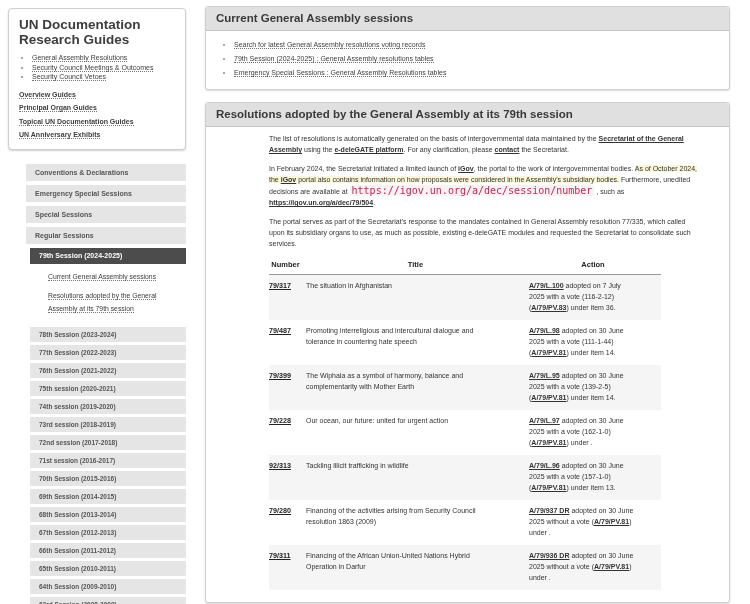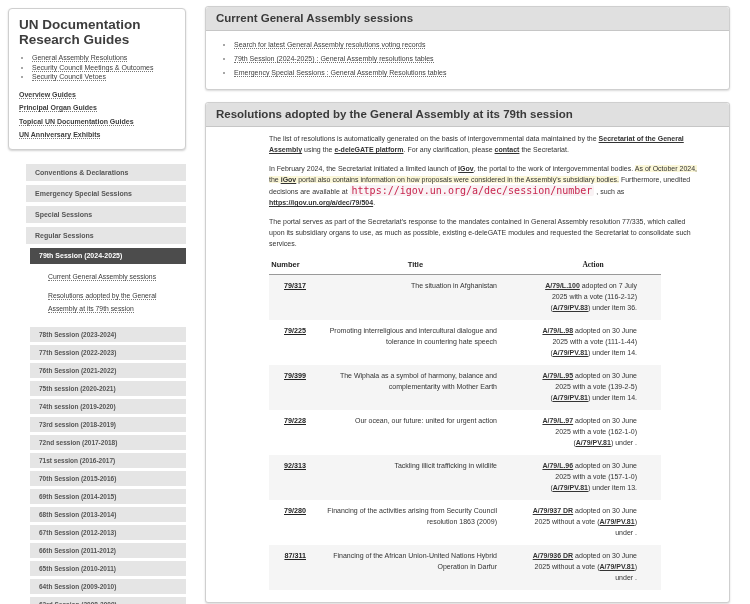--- a/index.html
+++ b/index.html
@@ -80,22 +80,22 @@
     color:var(--code-text);background:var(--code-bg);padding:0 2px;border-radius:2px;
   }
 
   .res-table{border-collapse:collapse;width:392px;margin-top:3px;}
   .res-table th{
     text-align:center;font-size:7.5px;color:#222;padding:3px 4px 4px 0;
     border-bottom:1px solid #999;line-height:10px;
   }
   .res-table th.col-number{width:37px;}
   .res-table th.col-title{width:223px;}
-  .res-table th.col-action{width:132px;font-family:Liberation Serif, serif;}
-  .res-table td{vertical-align:top;font-size:7px;line-height:11px;padding:5px 0 7px 0;text-align:right;}
+  .res-table th.col-action{width:132px;}
+  .res-table td{vertical-align:top;font-size:7px;line-height:11px;padding:5px 0 7px 0;}
   .res-table tbody tr:nth-child(odd) td{background:var(--table-stripe);}
   td.num a{font-weight:bold;color:#222;text-decoration:underline;font-size:7.2px;}
   td.title{padding-right:32px;color:#333;}
   td.action{padding-right:24px;color:#333;}
 </style>
 </head>
 <body>
 
 <div class="layout">
 
@@ -216,21 +216,21 @@
           </thead>
           <tbody>
 
               <tr>
                 <td class="num"><a>79/317</a></td>
                 <td class="title">The situation in Afghanistan</td>
                 <td class="action"><a class="seg-link">A/79/L.100</a><span class="seg-text"> adopted on 7 July 2025 with a vote (116-2-12) (</span><a class="seg-link">A/79/PV.83</a><span class="seg-text">) under item 36.</span></td>
               </tr>
 
               <tr>
-                <td class="num"><a>79/225</a></td>
+                <td class="num"><a>79/487</a></td>
                 <td class="title">Promoting interreligious and intercultural dialogue and tolerance in countering hate speech</td>
                 <td class="action"><a class="seg-link">A/79/L.98</a><span class="seg-text"> adopted on 30 June 2025 with a vote (111-1-44) (</span><a class="seg-link">A/79/PV.81</a><span class="seg-text">) under item 14.</span></td>
               </tr>
 
               <tr>
                 <td class="num"><a>79/399</a></td>
                 <td class="title">The Wiphala as a symbol of harmony, balance and complementarity with Mother Earth</td>
                 <td class="action"><a class="seg-link">A/79/L.95</a><span class="seg-text"> adopted on 30 June 2025 with a vote (139-2-5) (</span><a class="seg-link">A/79/PV.81</a><span class="seg-text">) under item 14.</span></td>
               </tr>
 
@@ -246,21 +246,21 @@
                 <td class="action"><a class="seg-link">A/79/L.96</a><span class="seg-text"> adopted on 30 June 2025 with a vote (157-1-0) (</span><a class="seg-link">A/79/PV.81</a><span class="seg-text">) under item 13.</span></td>
               </tr>
 
               <tr>
                 <td class="num"><a>79/280</a></td>
                 <td class="title">Financing of the activities arising from Security Council resolution 1863 (2009)</td>
                 <td class="action"><a class="seg-link">A/79/937 DR</a><span class="seg-text"> adopted on 30 June 2025 without a vote (</span><a class="seg-link">A/79/PV.81</a><span class="seg-text">) under .</span></td>
               </tr>
 
               <tr>
-                <td class="num"><a>87/311</a></td>
+                <td class="num"><a>79/311</a></td>
                 <td class="title">Financing of the African Union-United Nations Hybrid Operation in Darfur</td>
                 <td class="action"><a class="seg-link">A/79/936 DR</a><span class="seg-text"> adopted on 30 June 2025 without a vote (</span><a class="seg-link">A/79/PV.81</a><span class="seg-text">) under .</span></td>
               </tr>
             </tbody>
         </table>
       </div>
     </section>
 
   </main>
 </div>

